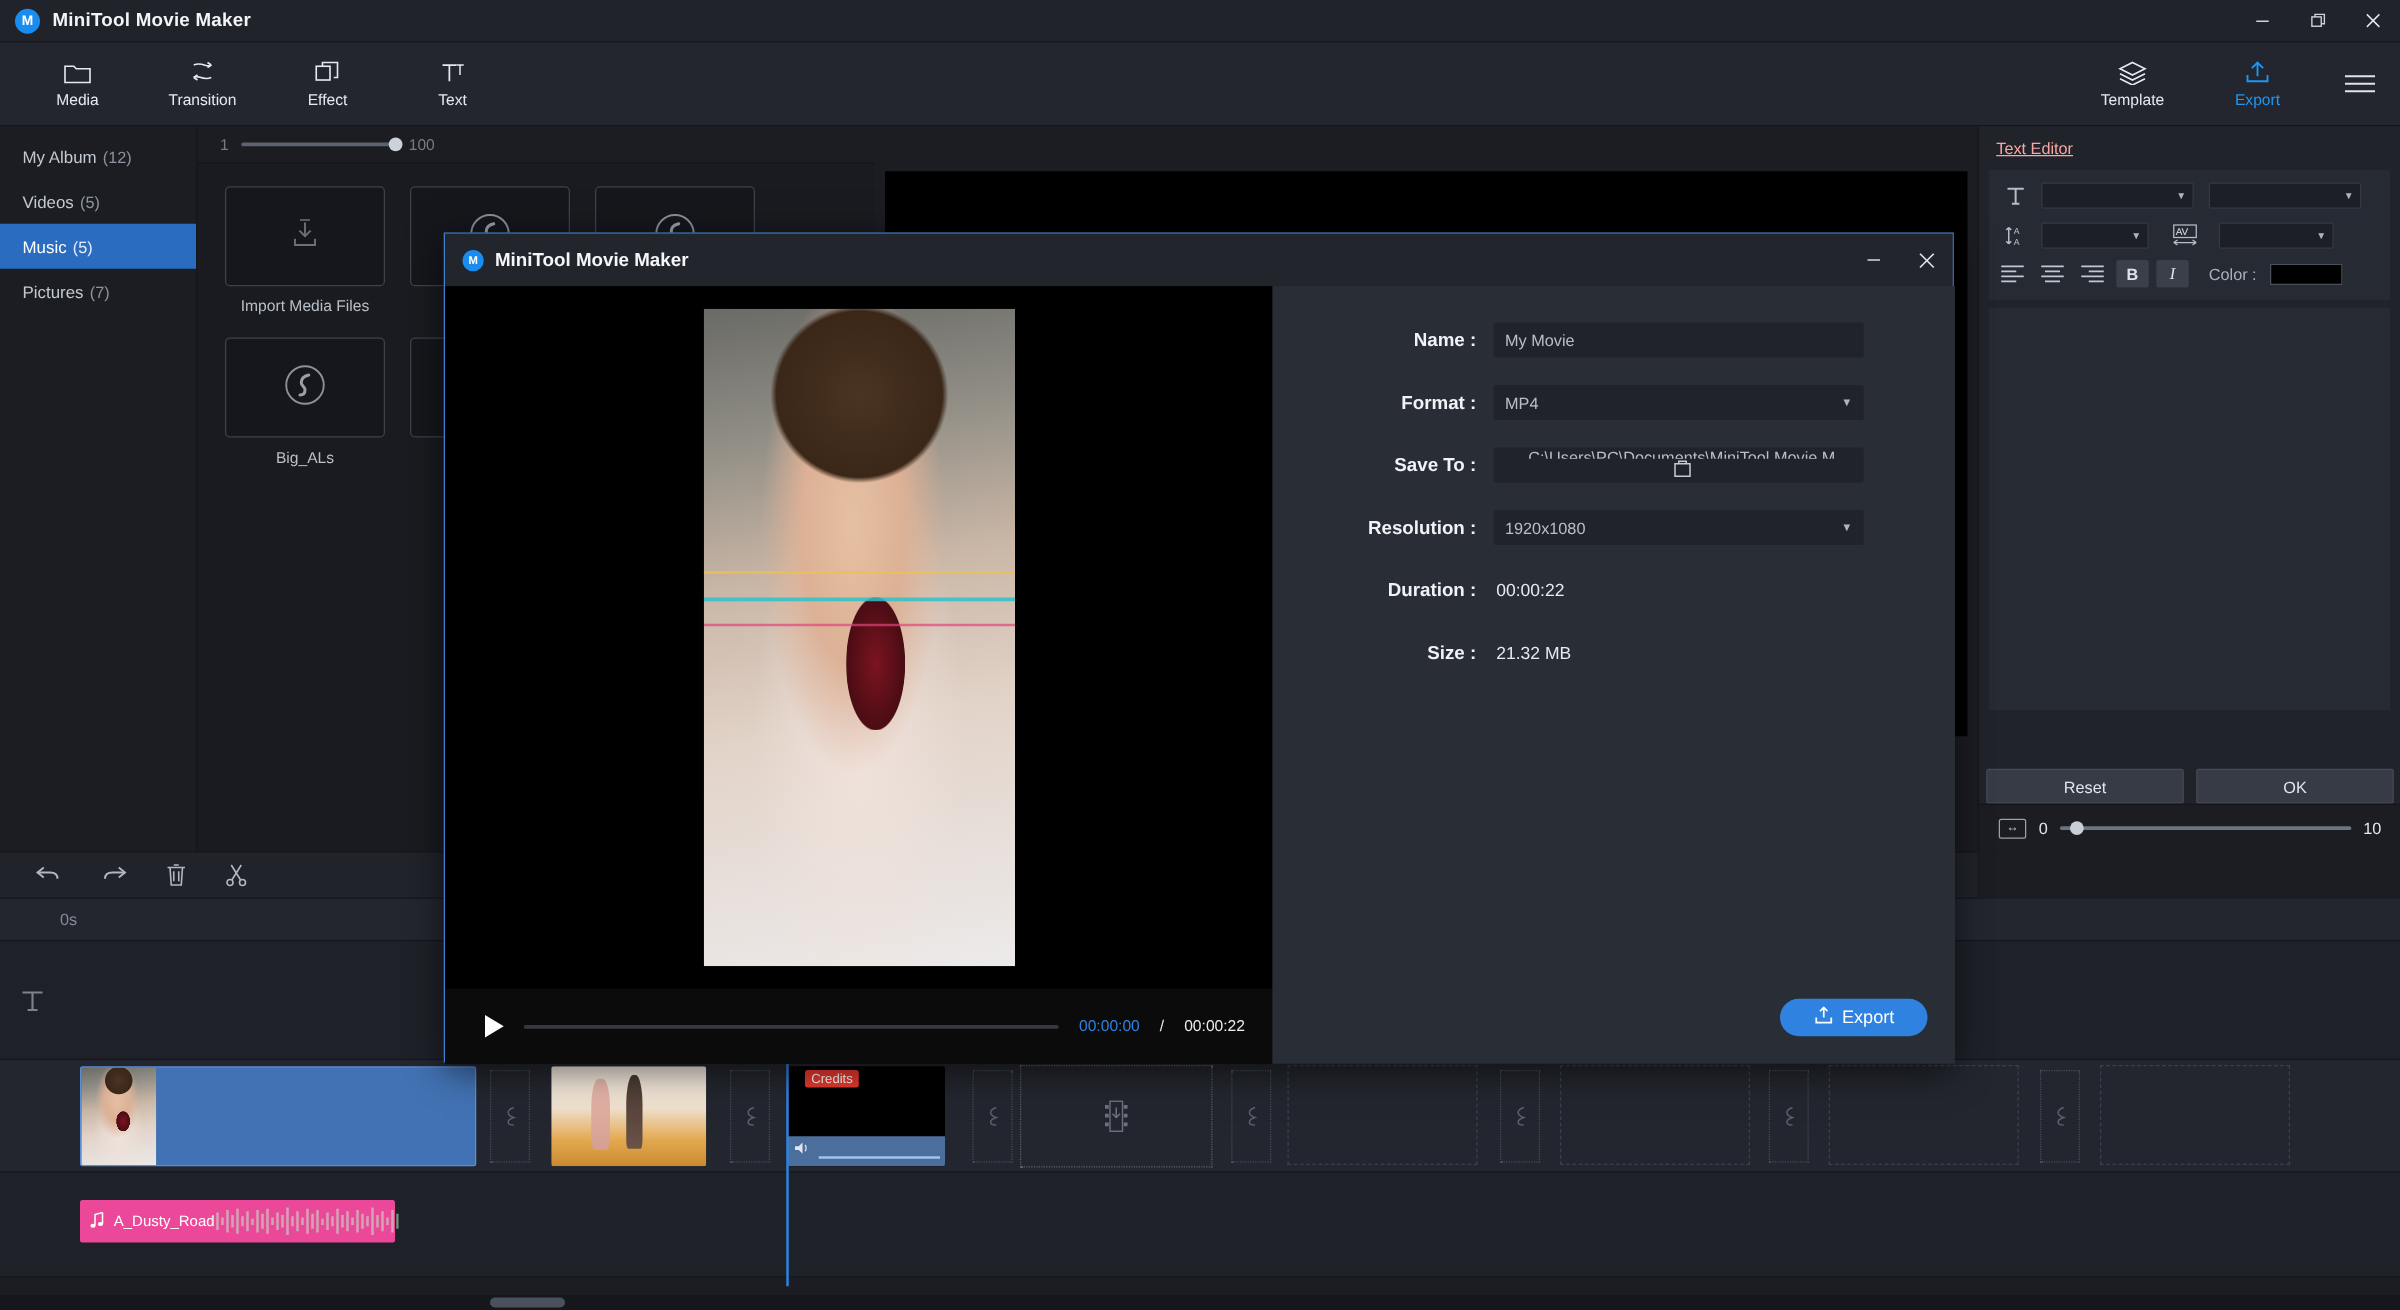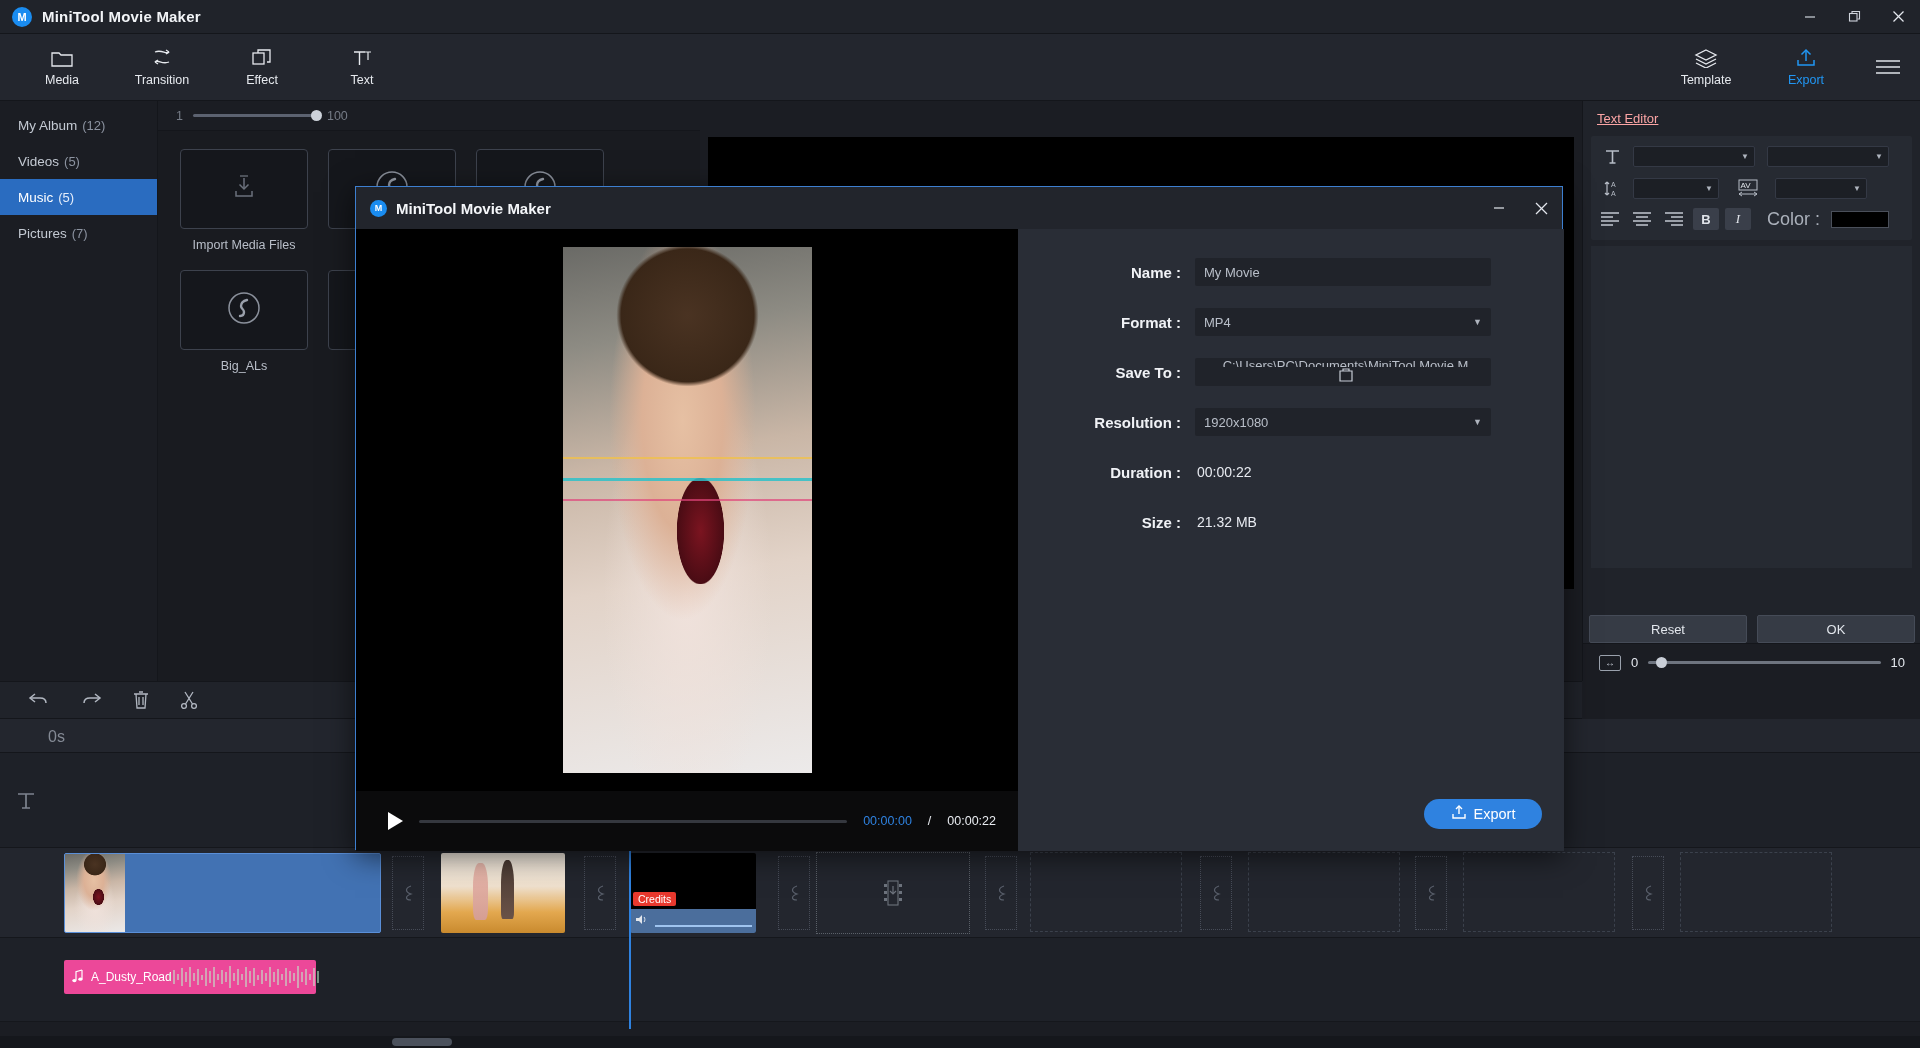--- a/index.html
+++ b/index.html
@@ -110,21 +110,21 @@
   .combo {
     height: 21px; background:#1c1f25; border:1px solid #343945; border-radius:2px;
     display:flex; align-items:center; justify-content:flex-end; padding-right:5px;
   }
   .combo .car { color:#aeb4be; font-size:8px; }
   .fbtn {
     width: 26px; height: 22px; background:#3a3f4a; border-radius:2px;
     display:flex; align-items:center; justify-content:center; color:#dfe3e9; font-size:13px;
   }
   .align-ic { width:26px; height:22px; display:flex; align-items:center; justify-content:center; color:#c2c8d1;}
-  .colorlbl { margin-left:10px; font-size:18px; color:#aab0ba; }
+  .colorlbl { margin-left:10px; font-size:13px; color:#aab0ba; }
   .swatch { width:58px; height:17px; background:#000; border:1px solid #4a4f5a; margin-left:5px; }
   .rp-canvas { margin: 6px 8px 0; height: 322px; background:#262a32; }
   .rp-actions { position:absolute; left:0; bottom:38px; width:338px; display:flex; gap:10px; padding:0 6px; }
   .rp-actions button {
     flex:1; height: 28px; background:#363b45; border:1px solid #454b57; color:#e2e6ec;
     font-size:13px; font-family:inherit; border-radius:2px;
   }
   .zoomrow {
     position:absolute; left:0; bottom:0; width:338px; height:38px;
     display:flex; align-items:center; gap:10px; padding:0 16px;
@@ -142,21 +142,21 @@
     background:#20232a; display:flex; align-items:center; gap:30px; padding-left:28px;
     border-top:1px solid #14161b; border-bottom:1px solid #14161b;
   }
   .tlbar .ic { color:#b1b7c1; display:flex; align-items:center; }
 
   
   .ruler {
     position:absolute; left:0; top:719px; width:1920px; height:34px;
     background:#23262e; border-bottom:1px solid #14161b;
   }
-  .ruler .t0 { position:absolute; left:48px; top:9px; font-size:16px; color:#848a95; }
+  .ruler .t0 { position:absolute; left:48px; top:9px; font-size:13px; color:#848a95; }
 
   
   .tracks { position:absolute; left:0; top:753px; width:1920px; height:295px; background:#1b1d23; }
   .trk-head {
     position:absolute; left:0; width:52px; display:flex; align-items:center; justify-content:center;
     color:#9aa1ac;
   }
   .trk-row { position:absolute; left:0; width:1920px; border-bottom:1px solid #15171c; }
   .trk-text { top:0; height:95px; background:#1e2128; }
   .trk-video { top:95px; height:90px; background:#23262e; }
@@ -175,22 +175,22 @@
   .empty-slot.dotted { border:1px dotted #5a6068; }
   .playhead { position:absolute; top:0; width:2px; background:#2f82e0; }
 
   .audio-clip {
     position:absolute; height:34px; background:#ec4899; border-radius:2px;
     display:flex; align-items:center; padding-left:8px; gap:7px; color:#fff; font-size:12px;
   }
   .wave { position:absolute; left:105px; top:5px; width:150px; height:24px; opacity:.55; }
 
   .credits-badge {
-    position:absolute; left:3px; top:3px; background:#e8392e; color:#fff;
-    font-size:10.5px; padding:1px 5px; border-radius:2px;margin-top:36px;
+    position:absolute; left:14px; top:3px; background:#e8392e; color:#fff;
+    font-size:10.5px; padding:1px 5px; border-radius:2px;
   }
 
   
   .hscroll { position:absolute; left:0; bottom:0; width:1920px; height:12px; background:#15171c; }
   .hscroll .thumbbar { position:absolute; left:392px; top:2px; width:60px; height:8px; background:#4b515c; border-radius:4px; }
 
   
   .dialog {
     position:absolute; left:355px; top:186px; width:1208px; height:664px;
     background:#22252c; border:1px solid #3d7fd0; box-shadow: 0 6px 28px rgba(0,0,0,.6);

